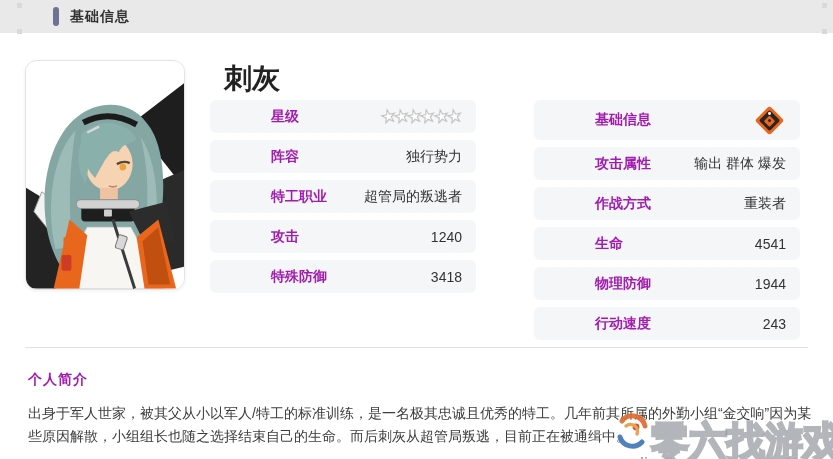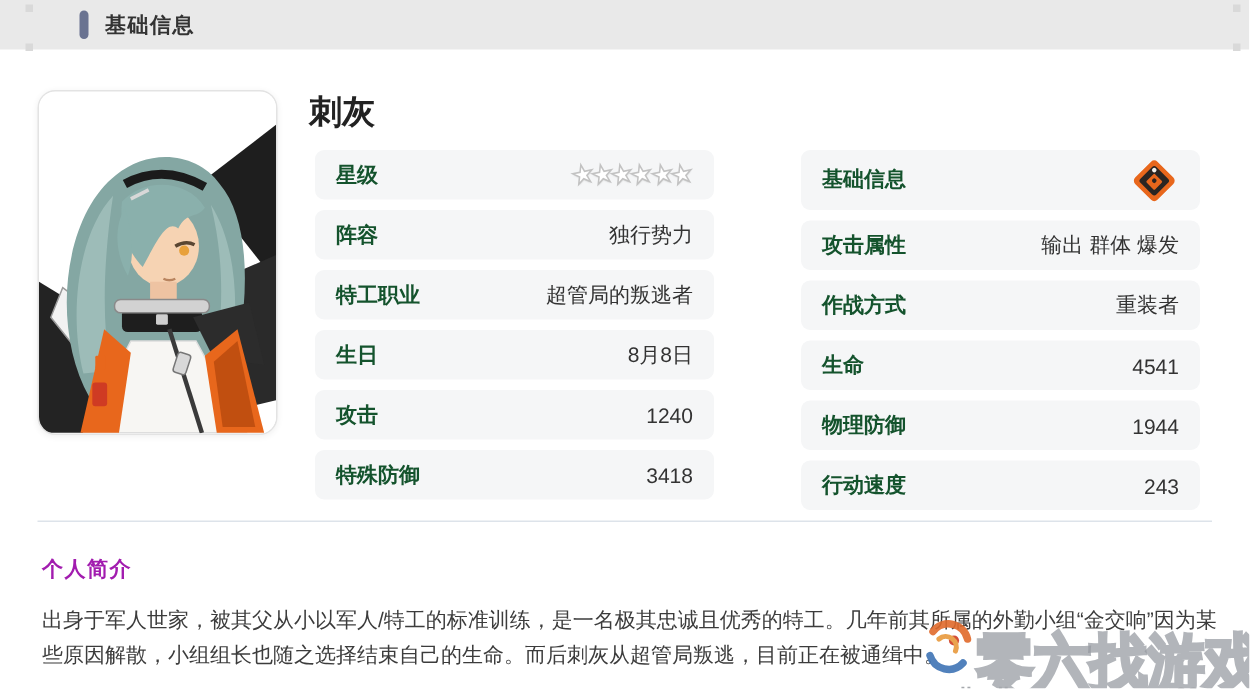--- a/index.html
+++ b/index.html
@@ -16,29 +16,29 @@
   .dot.d1{ left:17px; top:3px; } .dot.d2{ left:17px; top:29px; }
   .dot.d3{ left:822px; top:3px; } .dot.d4{ left:822px; top:29px; }
 
   
   .portrait { position:absolute; left:25px; top:60px; width:160px; height:230px;
     border:1px solid #e3e3e3; border-radius:12px; overflow:hidden; background:#fff;
     box-shadow:0 1px 4px rgba(0,0,0,.06); }
   .portrait svg { display:block; width:100%; height:100%; }
 
   
-  .char-name { position:absolute; left:206px; top:60px; font-size:22px; font-weight:bold; color:#222; }
+  .char-name { position:absolute; left:224px; top:60px; font-size:28px; font-weight:bold; color:#222; }
 
   
   .columns { position:absolute; left:210px; top:100px; display:flex; gap:58px; }
   .col { width:266px; display:flex; flex-direction:column; gap:7px; }
   .row { height:33px; background:#f5f6f7; border-radius:6px; padding:0 14px;
     display:flex; align-items:center; justify-content:space-between; font-size:14px; }
   .row.tall { height:40px; }
-  .row .label { font-weight:bold; color:#14532d; }
+  .row .label { font-weight:bold; color:#a21caf;margin-left:47px; }
   .row .value { color:#333; text-align:right; }
 
   
   .stars { display:flex; }
   .star { color:#fff; font-size:17px; line-height:1; margin-left:-2px;
     transform:rotate(-12deg); -webkit-text-stroke:1px #c2c2c2;
     text-shadow:0 1px 1px rgba(0,0,0,.12); }
 
   
   .class-icon { width:21px; height:21px; transform:rotate(45deg); background:#e8671c;
@@ -149,24 +149,20 @@
             <span class="star">★</span>
           </span>
       </div>
       <div class="row">
         <span class="label">阵容</span>
         <span class="value">独行势力</span>
       </div>
       <div class="row">
         <span class="label">特工职业</span>
         <span class="value">超管局的叛逃者</span>
-      </div>
-      <div class="row">
-        <span class="label">生日</span>
-        <span class="value">8月8日</span>
       </div>
       <div class="row">
         <span class="label">攻击</span>
         <span class="value">1240</span>
       </div>
       <div class="row">
         <span class="label">特殊防御</span>
         <span class="value">3418</span>
       </div>
     </div>

